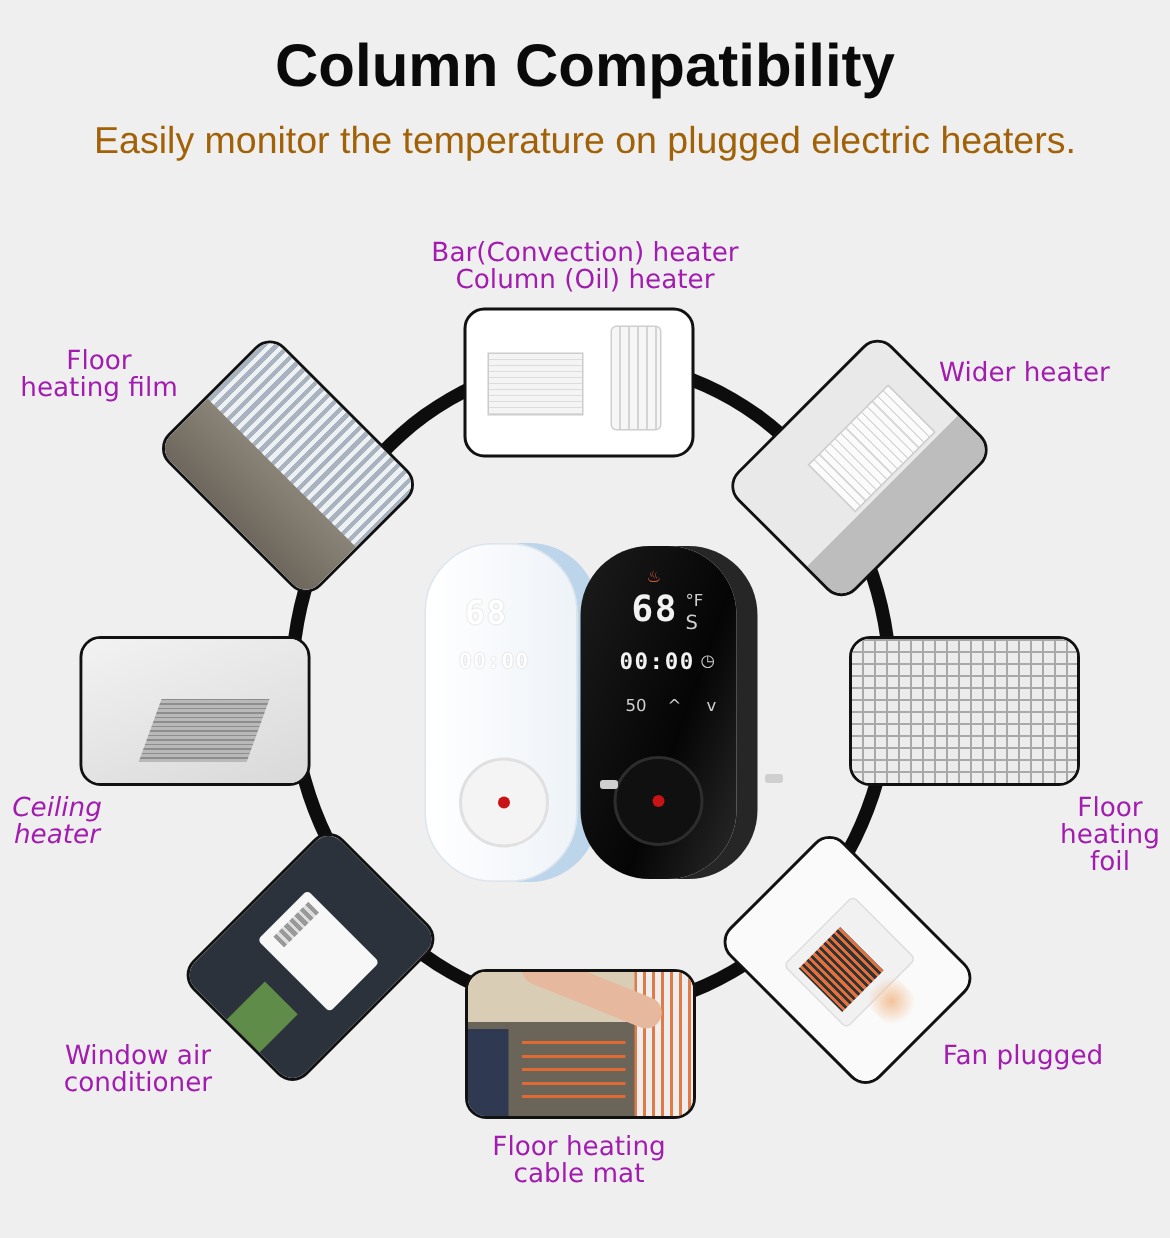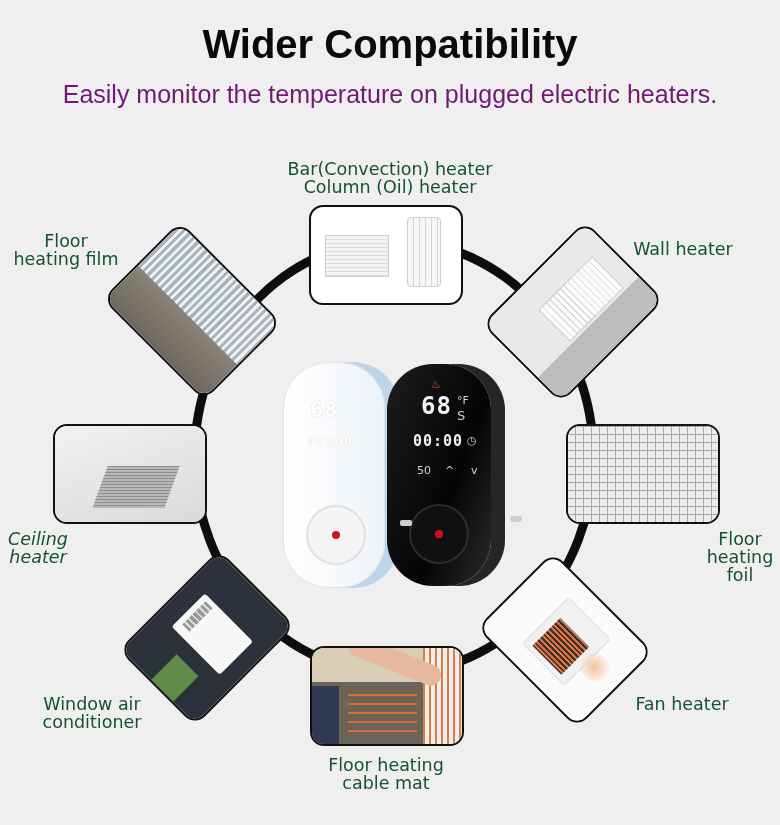--- a/index.html
+++ b/index.html
@@ -9,29 +9,29 @@
       font-family: "DejaVu Sans", sans-serif;
       color: #111;
     }
     .title {
       position: absolute; left: 0; right: 0; top: 22px; text-align: center;
       font-family: "Liberation Sans", sans-serif; font-weight: bold;
       font-size: 40px; letter-spacing: 0px; color: #0a0a0a;
     }
     .subtitle {
       position: absolute; left: 0; right: 0; top: 80px; text-align: center;
-      font-family: "Liberation Sans", sans-serif; font-size: 25px; color: #701a75;
+      font-family: "Liberation Sans", sans-serif; font-size: 25px; color: #a16207;
     }
     .ring {
       position: absolute; left: 190px; top: 236px; width: 408px; height: 442px;
       border: 9px solid #0d0d0d; border-radius: 50%; box-sizing: border-box;
     }
     .label {
       position: absolute; text-align: center; font-size: 17.5px; line-height: 18px;
-      color: #14532d; white-space: pre-line;
+      color: #a21caf; white-space: pre-line;
       font-family: "DejaVu Sans", sans-serif;
     }
     .card {
       position: absolute; border: 2px solid #111; border-radius: 14px;
       overflow: hidden; box-sizing: border-box; background: #fff;
     }
     .rot { transform: rotate(45deg); }
     .rotn { transform: rotate(-45deg); }
 
     
@@ -132,40 +132,40 @@
       letter-spacing: 1px;
     }
     .seg-b { color: #f2f2f2; }
     .seg-w { color: #ffffff; text-shadow: 0 0 1px #bcbcbc; }
     .prong { position: absolute; width: 12px; height: 6px; background: #cfcfcf; border-radius: 2px; }
     .icon-row { position: absolute; font-size: 11px; color: #cfcfcf; }
   </style>
 </head>
 <body>
 
-<div class="title">Wider Compatibility</div>
+<div class="title">Column Compatibility</div>
 <div class="subtitle">Easily monitor the temperature on plugged electric heaters.</div>
 
 <div class="ring"></div>
 
 <div class="label" style="left:260px; top:160px; width:260px;">Bar(Convection) heater
 Column (Oil) heater</div>
 <div class="card" style="left:309px; top:205px; width:154px; height:100px;">
   <div class="bar-conv"></div>
   <div class="oil"></div>
 </div>
 
 <div class="label" style="left:8px; top:232px; width:116px;">Floor
 heating film</div>
 <div class="card rot" style="left:120px; top:256px; width:144px; height:110px;">
   <div class="film-stripes"></div>
   <div class="film-wood"></div>
 </div>
 
-<div class="label" style="left:624px; top:240px; width:118px;">Wall heater</div>
+<div class="label" style="left:624px; top:240px; width:118px;">Wider heater</div>
 <div class="card rotn" style="left:500px; top:256px; width:146px; height:112px;">
   <div class="wall-bg"></div>
   <div class="radiator"></div>
 </div>
 
 <div class="card" style="left:53px; top:424px; width:154px; height:100px;">
   <div class="ceiling-bg"></div>
   <div class="ceiling-unit"></div>
 </div>
 <div class="label" style="left:0px; top:530px; width:76px;font-style:italic;">Ceiling
@@ -186,21 +186,21 @@
 </div>
 <div class="label" style="left:30px; top:695px; width:124px;">Window air
 conditioner</div>
 
 <div class="card rot" style="left:494px; top:586px; width:142px; height:108px;">
   <div class="fan-bg"></div>
   <div class="fan-body"></div>
   <div class="fan-grille"></div>
   <div class="fan-glow"></div>
 </div>
-<div class="label" style="left:626px; top:695px; width:112px;">Fan heater</div>
+<div class="label" style="left:626px; top:695px; width:112px;">Fan plugged</div>
 
 <div class="card" style="left:310px; top:646px; width:154px; height:100px;">
   <div class="mat-bg"></div>
   <div class="mat-cable"></div>
   <div class="mat-roll"></div>
   <div class="mat-leg"></div>
   <div class="mat-arm"></div>
 </div>
 <div class="label" style="left:300px; top:756px; width:172px;">Floor heating
 cable mat</div>

